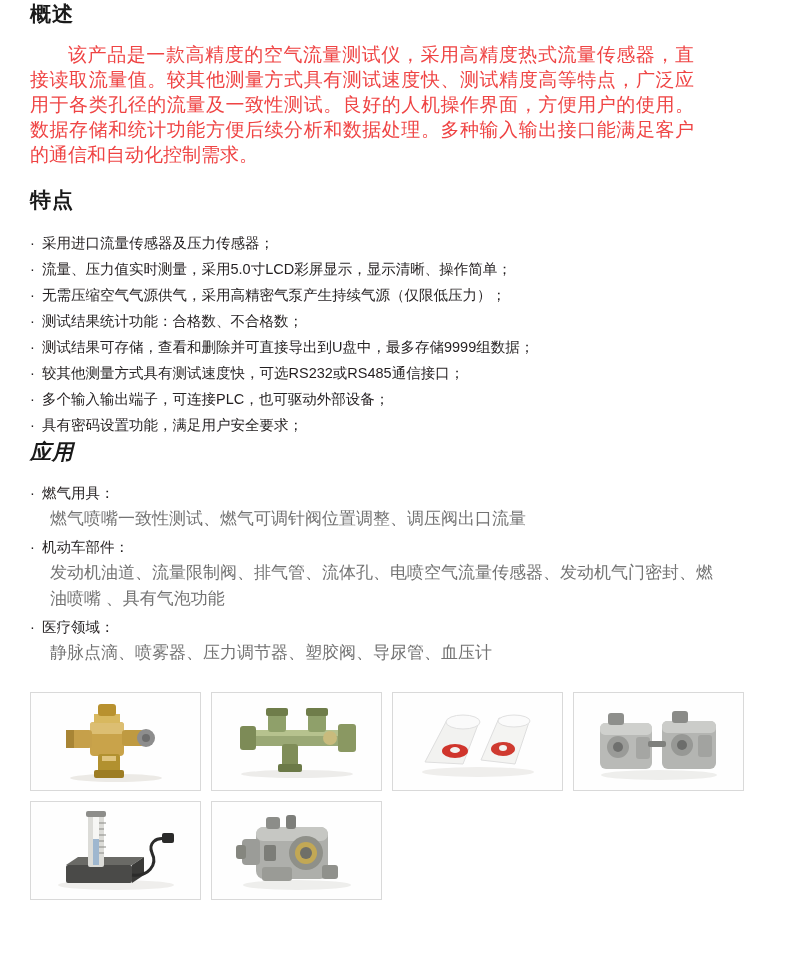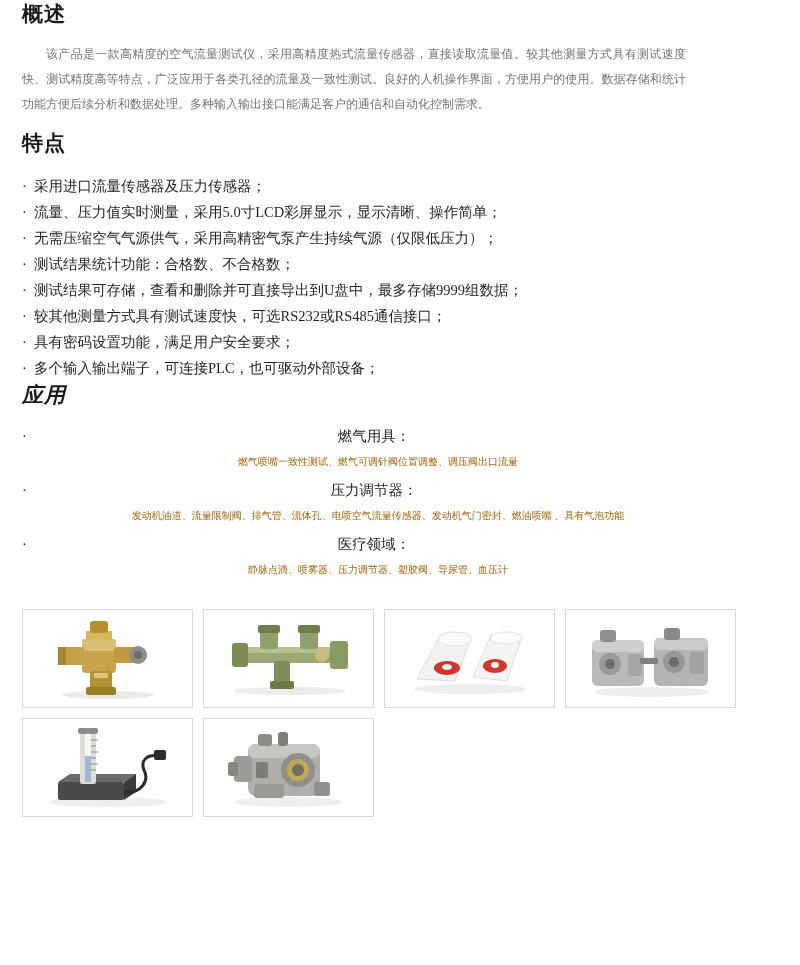--- a/index.html
+++ b/index.html
@@ -14,75 +14,74 @@
     color: #231f20;
     position: relative;
     overflow: hidden;
   }
   .page {
     width: 736px;
     height: 965px;
     box-sizing: border-box;
     padding: 0 22px;
     position: relative;
+    margin-left: 8px;
   }
   h2.section-title {
     font-size: 21px;
     font-weight: bold;
     color: #1a1a1a;
     margin: 0;
     padding: 0;
     letter-spacing: 1px;
   }
   .overview-title { padding-top: 8px; }
   .overview-body {
     margin-top: 14px;
-    font-size: 12px;
+    font-size: 19px;
     line-height: 25px;
     text-align: justify;
     text-indent: 2em;
-    color: #737373;
+    color: #ef4444;
     padding-right: 28px;
   }
   .features-title { margin-top: 42px; }
   .bullet-list {
     margin: 0;
     padding: 0;
     list-style: none;
   }
   .features-list { margin-top: 16px; }
   .bullet-list li {
     font-size: 14.5px;
     line-height: 26px;
     color: #231f20;
     padding-left: 12px;
     position: relative;
-    font-family: Liberation Serif, serif;
   }
   .bullet-list li::before {
     content: "·";
     position: absolute;
     left: 0px;
     top: 0;
     color: #231f20;
   }
   .apps-title { margin-top: 44px; font-style: italic; }
   .apps-list { margin-top: 14px; }
   .apps-list > li {
     font-size: 14.5px;
     line-height: 26px;
     margin-bottom: 2px;
-    text-align: center;
   }
   .apps-list .app-desc {
     display: block;
     padding-left: 8px;
-    font-size: 10px;
+    font-size: 17px;
     line-height: 26px;
-    color: #a16207;
+    color: #737373;
     text-indent: 0;
   }
   .gallery {
     margin-top: 26px;
     display: grid;
     grid-template-columns: repeat(4, 171px);
     grid-template-rows: 99px 99px;
     gap: 10px 10px;
   }
   .thumb {
@@ -105,32 +104,32 @@
   <p class="overview-body">该产品是一款高精度的空气流量测试仪，采用高精度热式流量传感器，直接读取流量值。较其他测量方式具有测试速度快、测试精度高等特点，广泛应用于各类孔径的流量及一致性测试。良好的人机操作界面，方便用户的使用。数据存储和统计功能方便后续分析和数据处理。多种输入输出接口能满足客户的通信和自动化控制需求。</p>
 
   <h2 class="section-title features-title">特点</h2>
   <ul class="bullet-list features-list">
     <li>采用进口流量传感器及压力传感器；</li>
     <li>流量、压力值实时测量，采用5.0寸LCD彩屏显示，显示清晰、操作简单；</li>
     <li>无需压缩空气气源供气，采用高精密气泵产生持续气源（仅限低压力）；</li>
     <li>测试结果统计功能：合格数、不合格数；</li>
     <li>测试结果可存储，查看和删除并可直接导出到U盘中，最多存储9999组数据；</li>
     <li>较其他测量方式具有测试速度快，可选RS232或RS485通信接口；</li>
+    <li>多个输入输出端子，可连接PLC，也可驱动外部设备；</li>
     <li>具有密码设置功能，满足用户安全要求；</li>
-    <li>多个输入输出端子，可连接PLC，也可驱动外部设备；</li>
   </ul>
 
   <h2 class="section-title apps-title">应用</h2>
   <ul class="bullet-list apps-list">
     <li>
       <span>燃气用具：</span>
       <span class="app-desc">燃气喷嘴一致性测试、燃气可调针阀位置调整、调压阀出口流量</span>
     </li>
     <li>
-      <span>压力调节器：</span>
+      <span>机动车部件：</span>
       <span class="app-desc">发动机油道、流量限制阀、排气管、流体孔、电喷空气流量传感器、发动机气门密封、燃油喷嘴 、具有气泡功能</span>
     </li>
     <li>
       <span>医疗领域：</span>
       <span class="app-desc">静脉点滴、喷雾器、压力调节器、塑胶阀、导尿管、血压计</span>
     </li>
   </ul>
 
   <div class="gallery">
 

